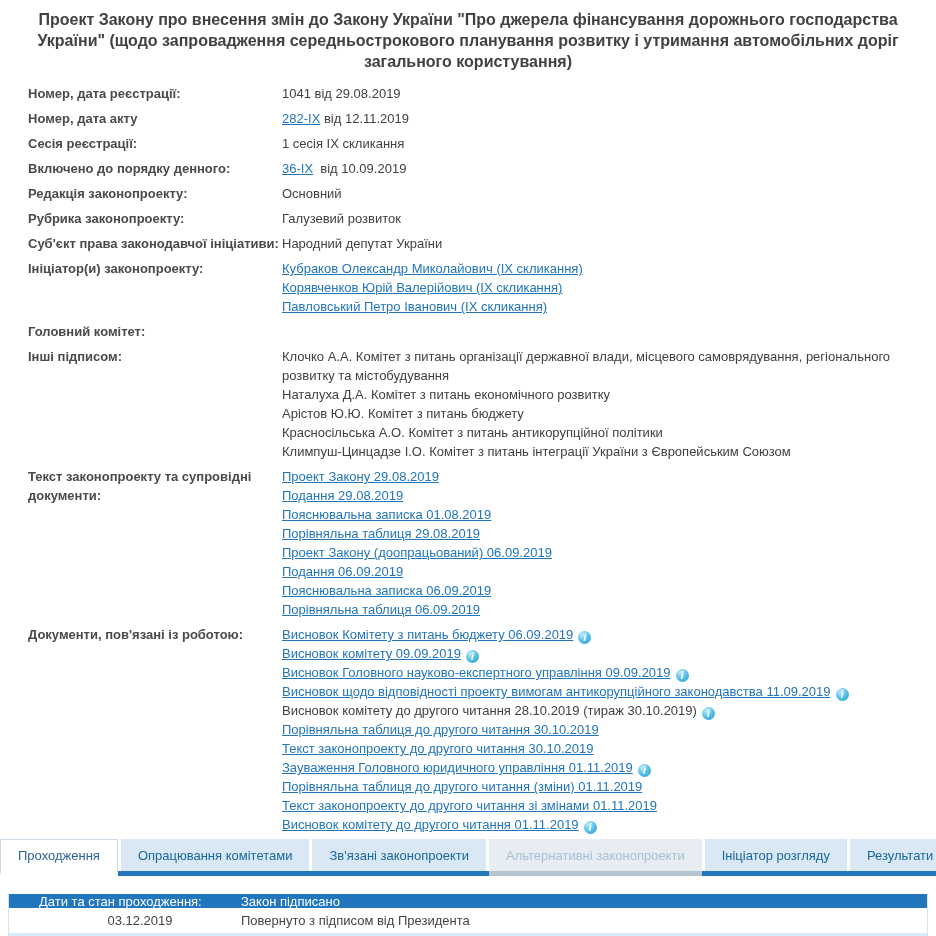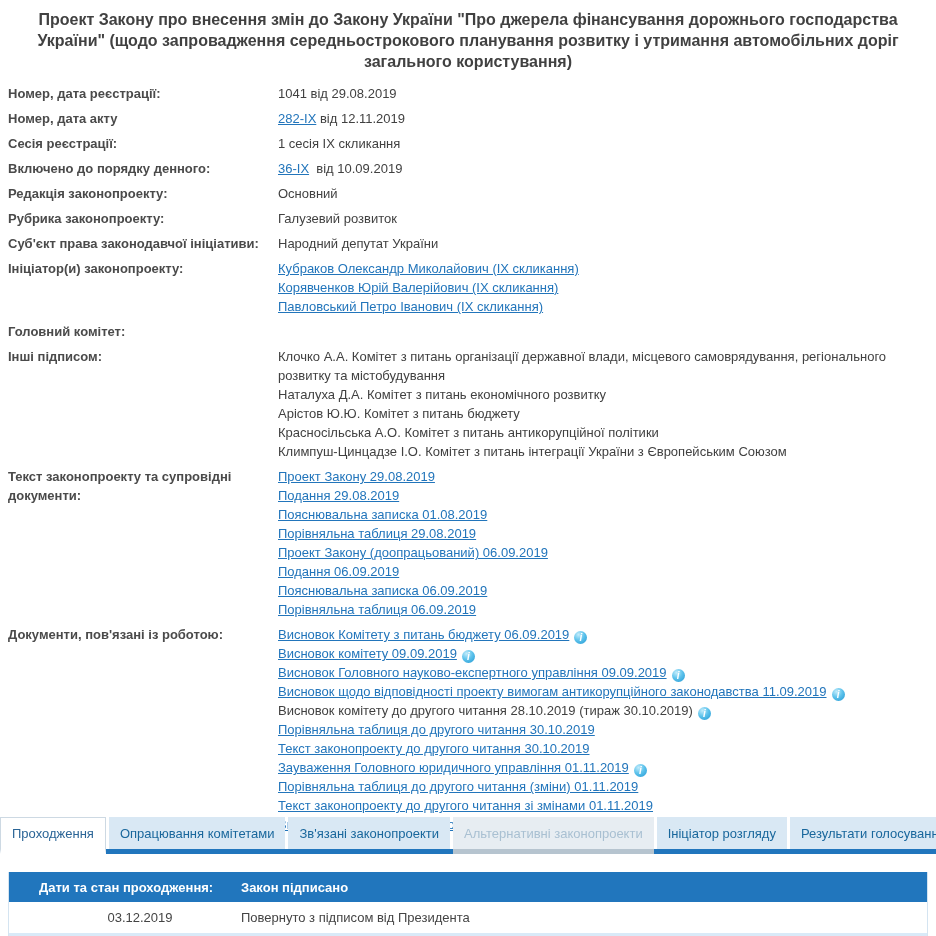--- a/index.html
+++ b/index.html
@@ -21,69 +21,69 @@
   }
   a{color:var(--link);text-decoration:underline;cursor:pointer;}
   .page-title{
     padding:9px 28px 0;text-align:center;font-weight:bold;
     font-size:16px;line-height:21px;color:#414141;
   }
   .fields{margin-top:12px;}
   .field-row{display:flex;align-items:flex-start;margin-bottom:6px;}
   .field-label{
     width:262px;flex-shrink:0;padding-left:8px;
-    font-weight:bold;line-height:19px;color:#4a4a4a;
-  }
-  .field-values{flex:1;padding-right:14px;margin-left:16px;}
+    font-weight:bold;line-height:19px;color:#4a4a4a;margin-left:20px;
+  }
+  .field-values{flex:1;padding-right:14px;}
   .value-line{line-height:19px;}
   .suffix{white-space:pre-wrap;}
   .info-icon{
     display:inline-block;width:13px;height:13px;border-radius:50%;
     background:radial-gradient(circle at 35% 28%,#c3ecfb 0%,#5ec3ec 45%,#1f96d2 100%);
     color:#fff;font-size:10px;font-weight:bold;font-style:italic;
     text-align:center;line-height:13px;margin-left:5px;vertical-align:-2px;
     cursor:pointer;
   }
   
   .bottom{position:absolute;left:0;right:0;bottom:0;}
   .tabs{position:relative;display:flex;gap:3px;height:37px;}
   .tabs::before{
     content:"";position:absolute;left:0;right:0;bottom:0;height:5px;
     background:var(--accent);z-index:0;
   }
   .tab{
     position:relative;z-index:1;height:37px;
     display:flex;align-items:center;justify-content:center;
-    padding:0 11px;white-space:nowrap;flex:0 1 auto;
+    padding:0 17px;white-space:nowrap;flex:0 1 auto;
     background:var(--tab-bg);background-clip:padding-box;
     color:var(--tab-text);cursor:pointer;
     border-bottom:5px solid transparent;
   }
   .tab.active{
     background:#fff;background-clip:padding-box;
     border:1px solid #cdd9e3;border-bottom:5px solid #fff;
     color:#2a6496;
   }
   .tab.disabled{
     background:#e7edf2;background-clip:padding-box;
     color:var(--tab-disabled-text);
     border-bottom:5px solid var(--tab-disabled-bar);
     cursor:default;
   }
   .table-wrap{
     margin:18px 8px 0;
     border-left:1px solid #d4e4f1;border-right:1px solid #d4e4f1;
   }
   .table-header{
-    background:var(--accent);color:#fff;font-weight:bold;
-    height:30px;display:flex;align-items:center;
+    background:var(--accent);color:#fff;font-weight:normal;
+    height:14px;display:flex;align-items:center;
   }
   .col1{width:202px;margin-left:30px;flex-shrink:0;}
   .col2{flex:1;}
-  .table-row{height:31px;display:flex;align-items:center;color:#444;background:#fff;}
+  .table-row{height:25px;display:flex;align-items:center;color:#444;background:#fff;}
   .table-row .col1{text-align:center;}
   .row-stripe{height:3px;background:var(--stripe);}
 </style>
 </head>
 <body>
 
 <div class="page-title">Проект Закону про внесення змін до Закону України "Про джерела фінансування дорожнього господарства України" (щодо запровадження середньострокового планування розвитку і утримання автомобільних доріг загального користування)</div>
 
 <div class="fields" id="fields">
     <div class="field-row">

